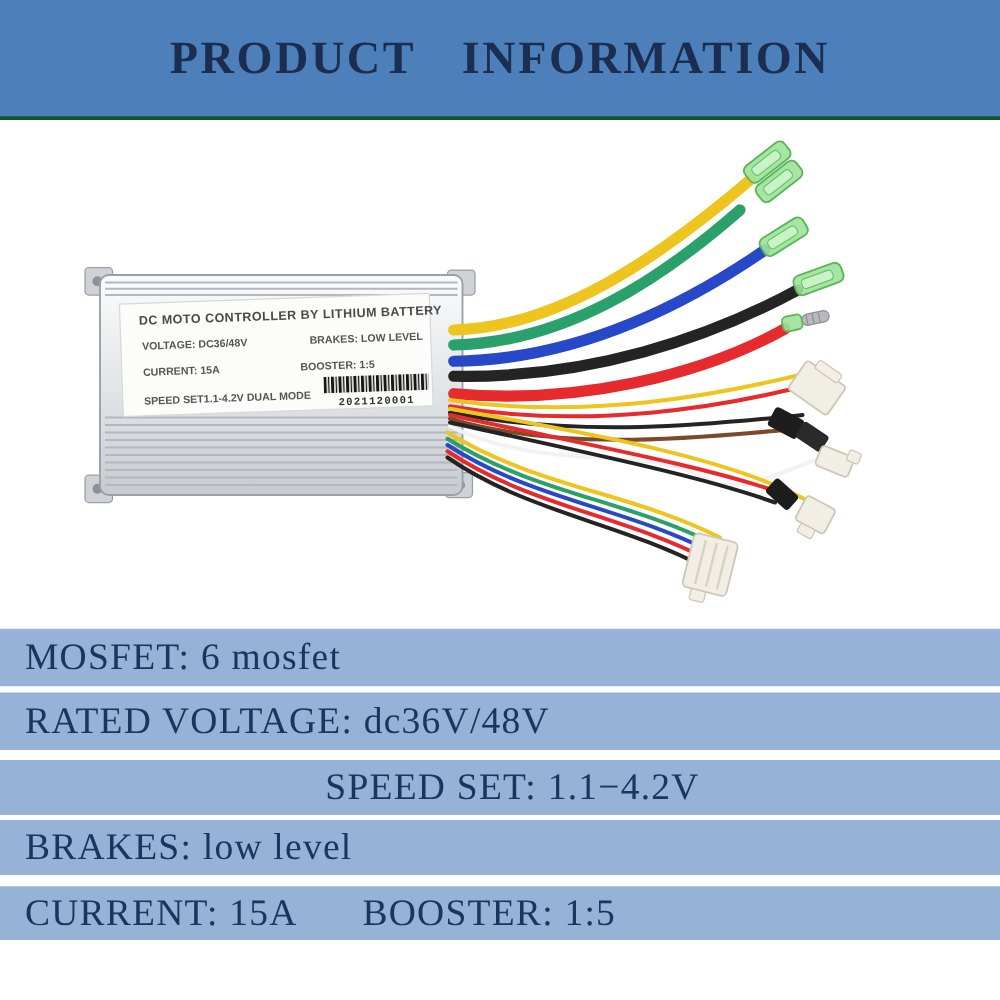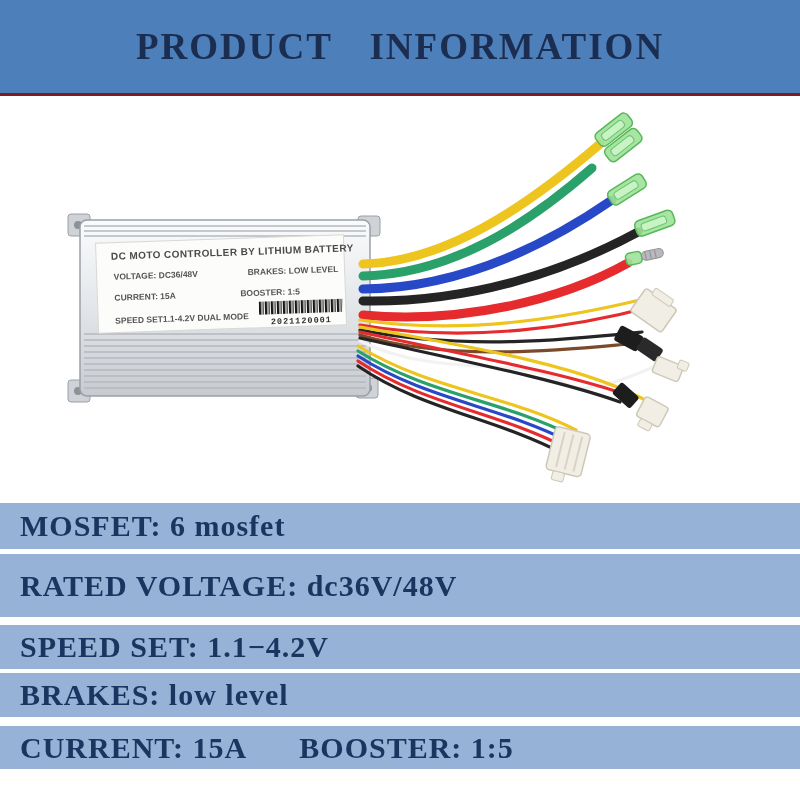--- a/index.html
+++ b/index.html
@@ -14,21 +14,21 @@
   .page {
     width: 800px;
     height: 800px;
     display: flex;
     flex-direction: column;
   }
   
   .banner {
     height: 96px;
     background: #4d80bb;
-    border-bottom: 3px solid #7f1d1d;
+    border-bottom: 3px solid #14532d;
     display: flex;
     align-items: center;
     justify-content: center;
     box-sizing: border-box;
   }
   .banner h1 {
     margin: 0;
     font-size: 37px;
     font-weight: bold;
     color: #1b2e52;
@@ -45,31 +45,31 @@
   
   .specs {
     padding-top: 3px;
     background: #ffffff;
     display: flex;
     flex-direction: column;
   }
   .spec-row {
     background: #96b2d6;
     color: #1a3560;
-    font-weight: bold;
+    font-weight: normal;
     font-size: 30px;
     letter-spacing: 1px;
     display: flex;
     align-items: center;
     padding-left: 20px;
     box-sizing: border-box;
   }
   .r1 { height: 46px; margin-bottom: 5px; }
-  .r2 { height: 63px; margin-bottom: 8px; }
-  .r3 { height: 44px; margin-bottom: 4px; }
+  .r2 { height: 46px; margin-bottom: 8px; }
+  .r3 { height: 44px; margin-bottom: 4px; justify-content: center; }
   .r4 { height: 44px; margin-bottom: 9px; }
   .r5 { height: 43px; margin-bottom: 5px; }
   .r6 { height: 45px; }
   .spec-second { margin-left: 52px; }
 </style>
 </head>
 <body>
 
 <div class="page">
 

